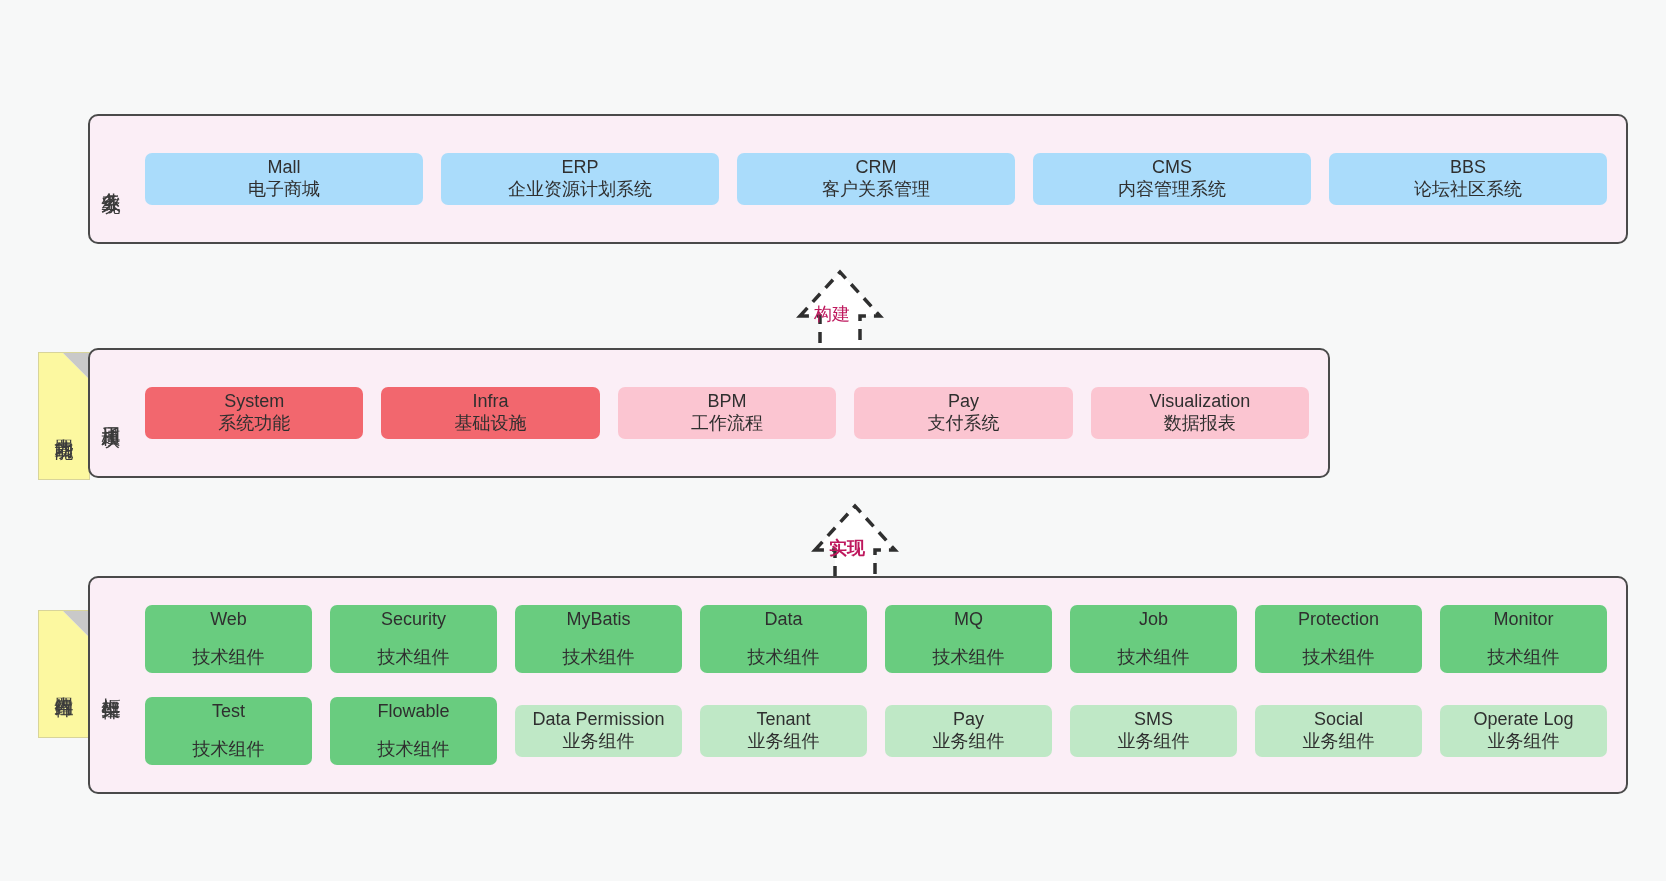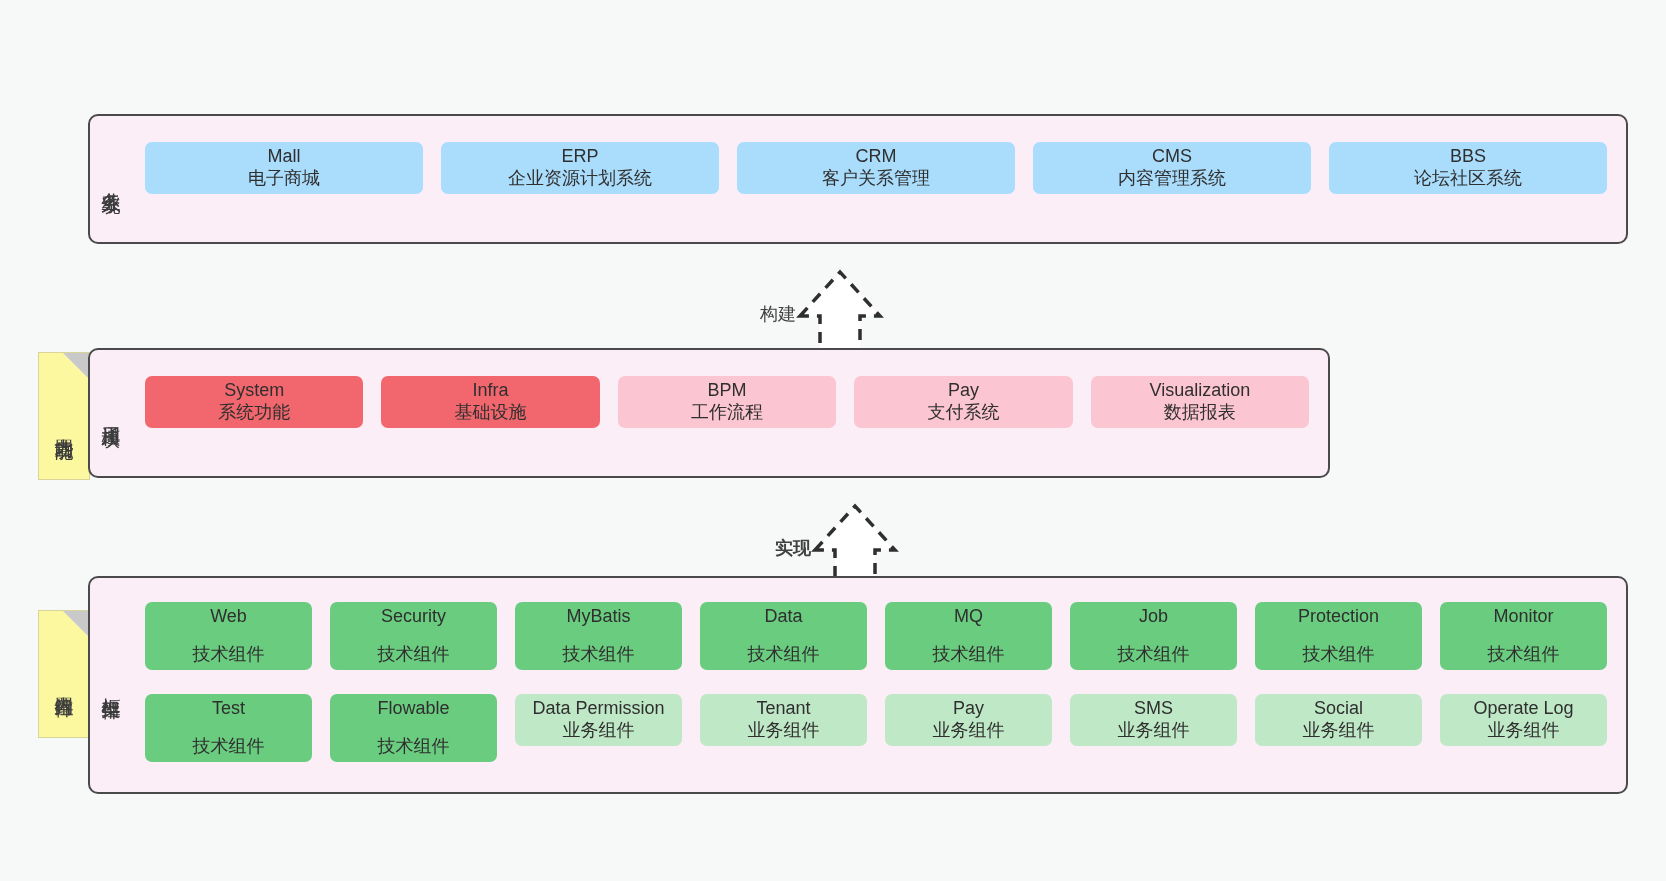--- a/index.html
+++ b/index.html
@@ -47,21 +47,21 @@
     flex: 1 1 auto;
     display: flex;
     flex-direction: column;
     justify-content: center;
     gap: 18px;
     padding: 0 10px 0 4px;
   }
 
   .row {
     display: flex;
-    align-items: flex-start;
+    align-items: center;
     gap: 0;
   }
 
   
   .card {
     box-sizing: border-box;
     border-radius: 7px;
     display: flex;
     flex-direction: column;
     align-items: center;
@@ -125,23 +125,23 @@
   .connector {
     position: absolute;
     width: 160px;
     height: 100px;
   }
   .connector svg { display: block; overflow: visible; }
   .connector .conn-label {
     position: absolute;
     left: 0; right: 16px;
     top: 44px;
-    text-align: left;
+    text-align: center;
     font-size: 18px;
-    color: #404040;
+    color: #be185d;
     pointer-events: none;
   }
 </style>
 </head>
 <body>
 
 <div class="layer" id="layer-business-systems" style="left:88px; top:114px; width:1540px; height:130px;">
   <div class="layer-title">业务系统</div>
   <div class="layer-body">
     <div class="row" style="height:74px;">

